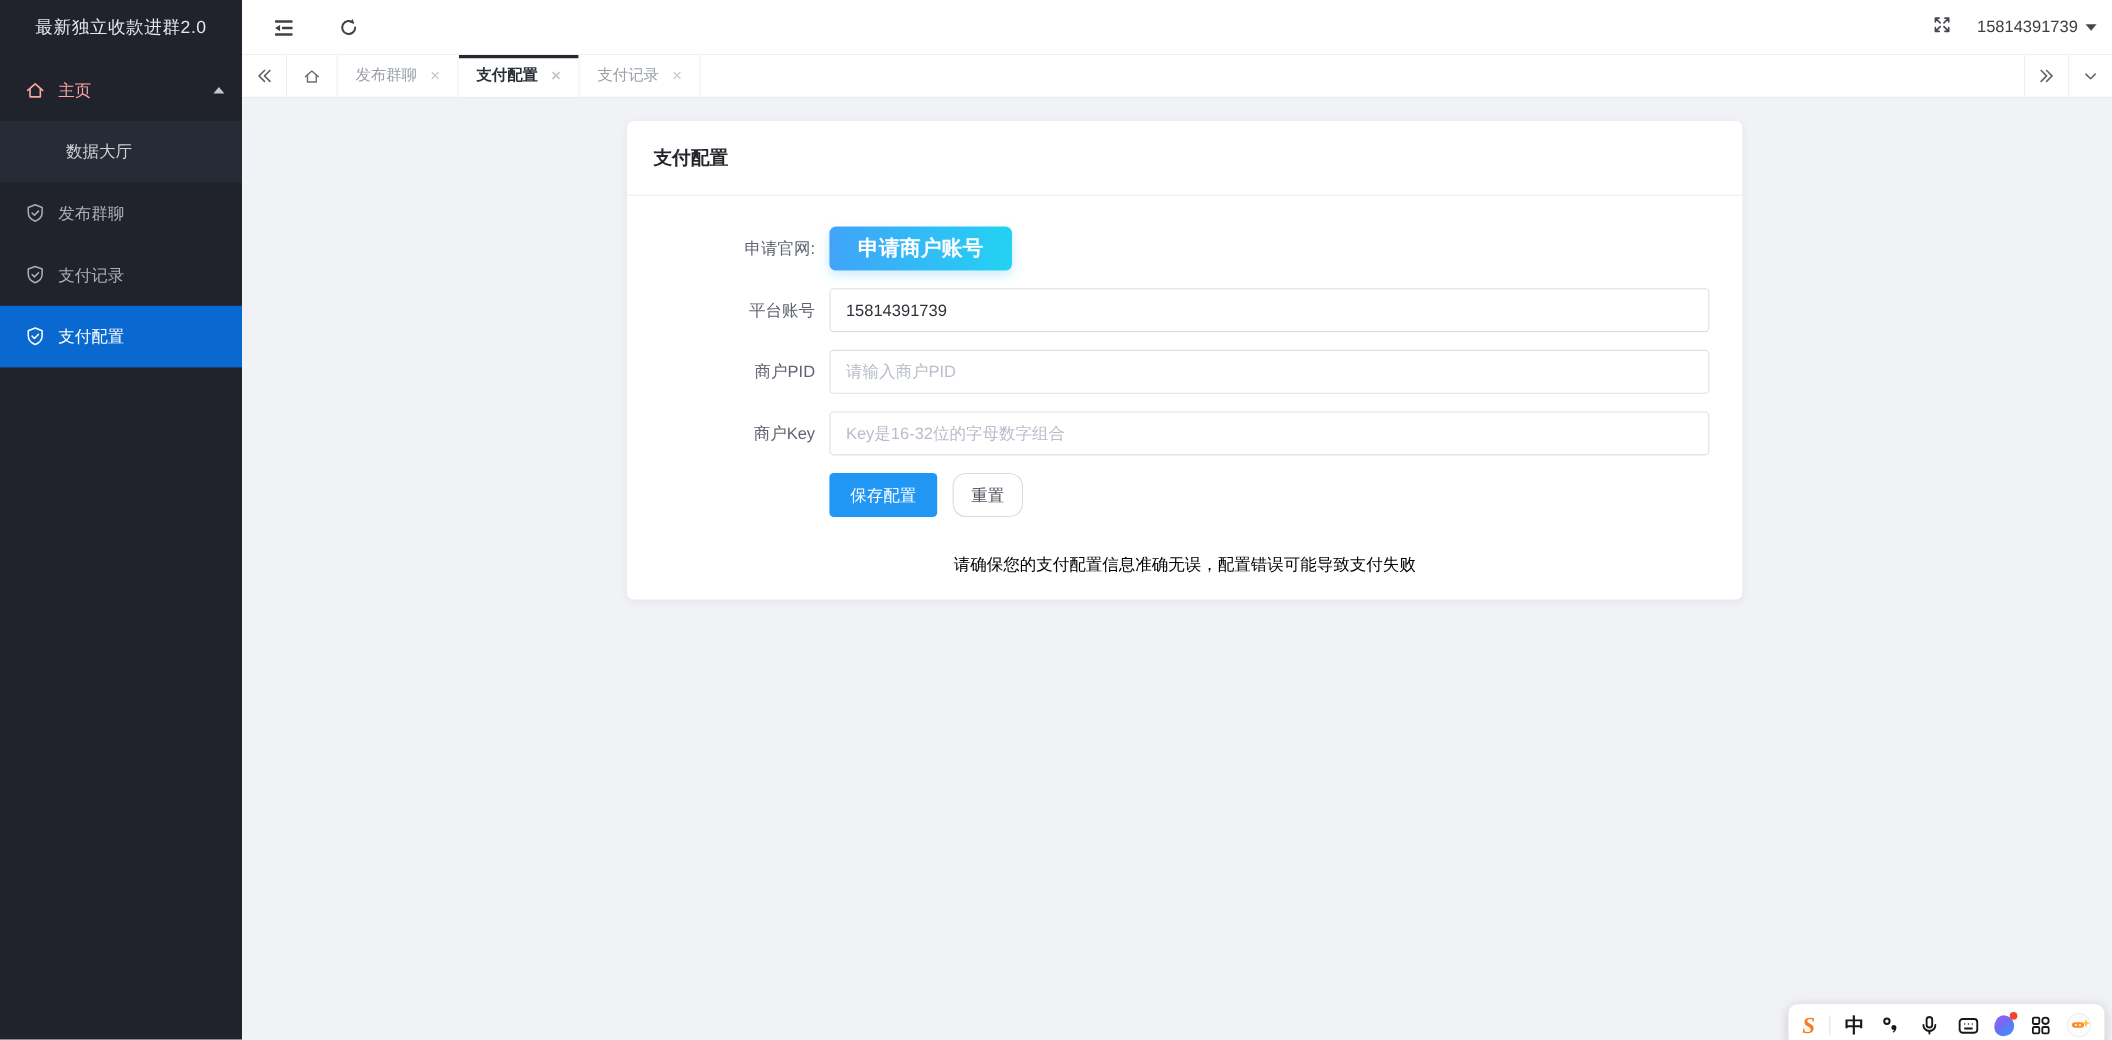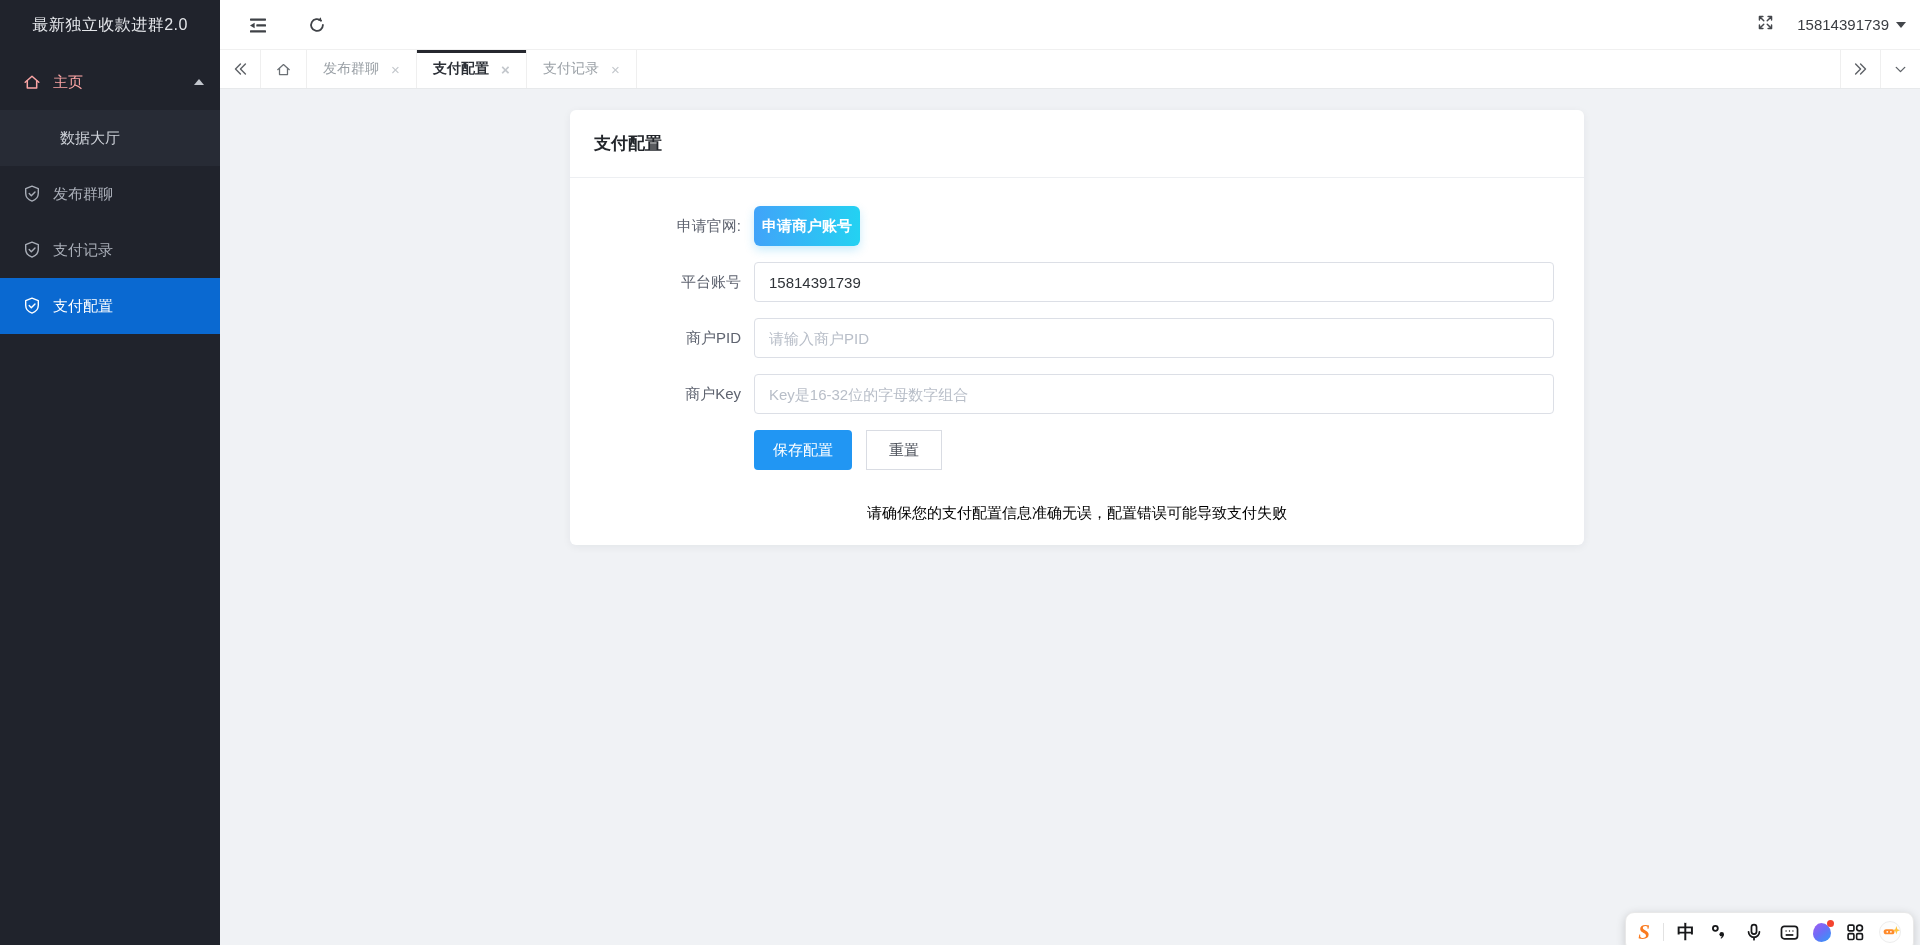--- a/index.html
+++ b/index.html
@@ -48,30 +48,30 @@
   .content { position:absolute; left:220px; top:89px; right:0; bottom:0; background:#f0f2f5; overflow:auto; }
   .card { margin:21px 0 0 350px; width:1014px; background:#fff; border-radius:6px;
     box-shadow:0 2px 8px rgba(20,30,50,.06); }
   .card-header { height:68px; display:flex; align-items:center; padding:0 24px;
     border-bottom:1px solid #edeff2; }
   .card-title { font-size:17px; font-weight:bold; color:#23262b; }
   .card-body { padding:28px 0 22px; }
   .form-row { display:flex; align-items:center; margin-bottom:16px; }
   .form-label { width:171px; flex:none; text-align:right; margin-right:13px;
     font-size:15px; color:#5f6470; }
-  .grad-btn { height:40px; padding:0 8px; border:none; border-radius:6px; cursor:pointer;
-    background:linear-gradient(92deg,#41a3f9 0%,#23d2f2 100%); color:#fff; font-size:15px; font-weight:bold;
+  .grad-btn { height:40px; padding:0 26px; border:none; border-radius:6px; cursor:pointer;
+    background:linear-gradient(92deg,#41a3f9 0%,#23d2f2 100%); color:#fff; font-size:19px; font-weight:bold;
     font-family:inherit; box-shadow:0 4px 10px rgba(40,180,240,.25); }
   .txt-input { width:800px; height:40px; border:1px solid #dcdfe6; border-radius:4px;
     padding:0 14px; font-size:15px; color:#2f3338; font-family:inherit; background:#fff; outline:none; }
   .txt-input::placeholder { color:#b8bec8; }
   .btn-row { margin-top:0; }
   .save-btn { width:98px; height:40px; border:none; border-radius:4px; background:#2196f3; color:#fff;
     font-size:15px; cursor:pointer; font-family:inherit; }
-  .reset-btn { width:76px; height:40px; border:1px solid #d9dce3; border-radius:0; background:#fff;
+  .reset-btn { width:64px; height:40px; border:1px solid #d9dce3; border-radius:12px; background:#fff;
     color:#4a4f58; font-size:15px; cursor:pointer; font-family:inherit; margin-left:14px; }
   .hint { margin-top:34px; text-align:center; font-size:15px; color:#000000; }
 
   
   .ime { position:absolute; right:6px; bottom:-7px; height:40px; background:#fff;
     border:1px solid #e8e8e8; border-radius:9px; box-shadow:0 2px 10px rgba(0,0,0,.16);
     display:flex; align-items:center; padding:0 12px; gap:13px; z-index:10; }
   .ime-s { font-family:"Liberation Serif","DejaVu Serif",serif; font-weight:bold; font-style:italic;
     font-size:21px; color:#fa7a1f; line-height:1; cursor:pointer; }
   .ime-div { width:1px; height:18px; background:#e2e2e2; }

